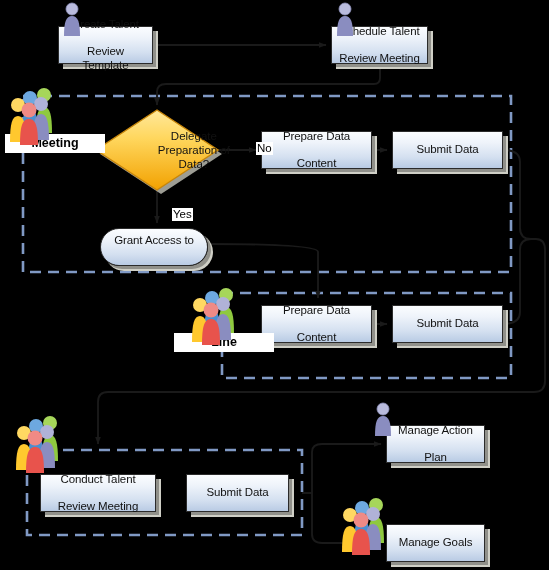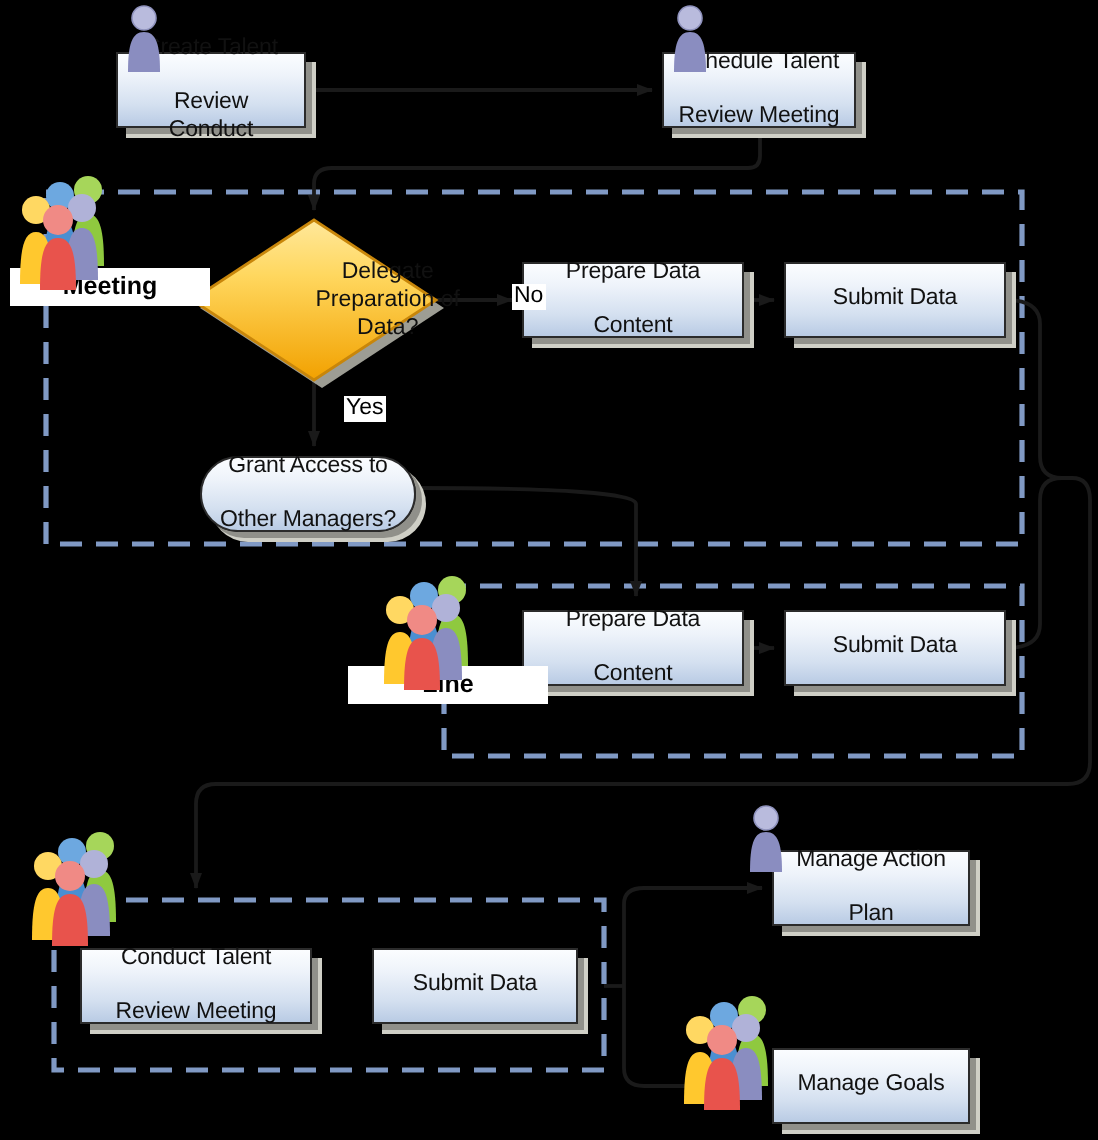--- a/index.html
+++ b/index.html
@@ -124,21 +124,21 @@
 
     <g>
       <polygon points="161,114 222,154 161,194 100,154" fill="#b8b8ae" opacity="0.85"></polygon>
       <polygon points="157,110 218,150 157,190 96,150" fill="url(#dgrad)" stroke="#c8860a" stroke-width="1.4"></polygon>
     </g>
   </svg>
 
   <div class="node" style="left:58px;top:26px;width:95px;height:38px;">
     <span>
       <span>Create Talent</span><br>
-      <span>Review Conduct</span>
+      <span>Review Template</span>
     </span>
   </div>
 
   <div class="node" style="left:331px;top:26px;width:97px;height:38px;">
     <span>
       <span>Schedule Talent</span><br>
       <span>Review Meeting</span>
     </span>
   </div>
 
@@ -159,21 +159,20 @@
     </span>
   </div>
 
   <div class="node" style="left:392px;top:131px;width:111px;height:38px;">
     <span>Submit Data</span>
   </div>
 
   <div class="node" style="left:100px;top:228px;width:108px;height:38px;border-radius:19px;">
     <span>
       <span>Grant Access to</span><br>
-      <span>Other Managers?</span>
     </span>
   </div>
 
   <div class="node" style="left:261px;top:305px;width:111px;height:38px;">
     <span>
       <span>Prepare Data</span><br>
       <span>Content</span>
     </span>
   </div>
 
@@ -197,21 +196,21 @@
   </div>
 
   <div class="node" style="left:386px;top:425px;width:99px;height:38px;">
     <span>
       <span>Manage Action</span><br>
       <span>Plan</span>
     </span>
   </div>
 
   <div class="edgelabel" style="left:224px;top:142px;">No</div>
-  <div class="edgelabel" style="left:140px;top:198px;">Yes</div>
+  <div class="edgelabel" style="left:140px;top:208px;">Yes</div>
 
   <div class="lanelabel" style="left:5px;top:134px;width:88px;">Meeting</div>
   <div class="lanelabel" style="left:174px;top:333px;width:88px;">Line</div>
 
   <svg class="actor" style="left:60px;top:2px;width:24px;height:34px;" viewBox="0 0 24 34">
     <circle cx="12" cy="7" r="6" fill="#b9bbdd"></circle>
     <circle cx="12" cy="7" r="6" fill="none" stroke="#8f92bd" stroke-width="0.8"></circle>
     <path d="M4,34 C4,20 6,14 12,14 C18,14 20,20 20,34 Z" fill="#8a8dc0"></path>
   </svg>
 

